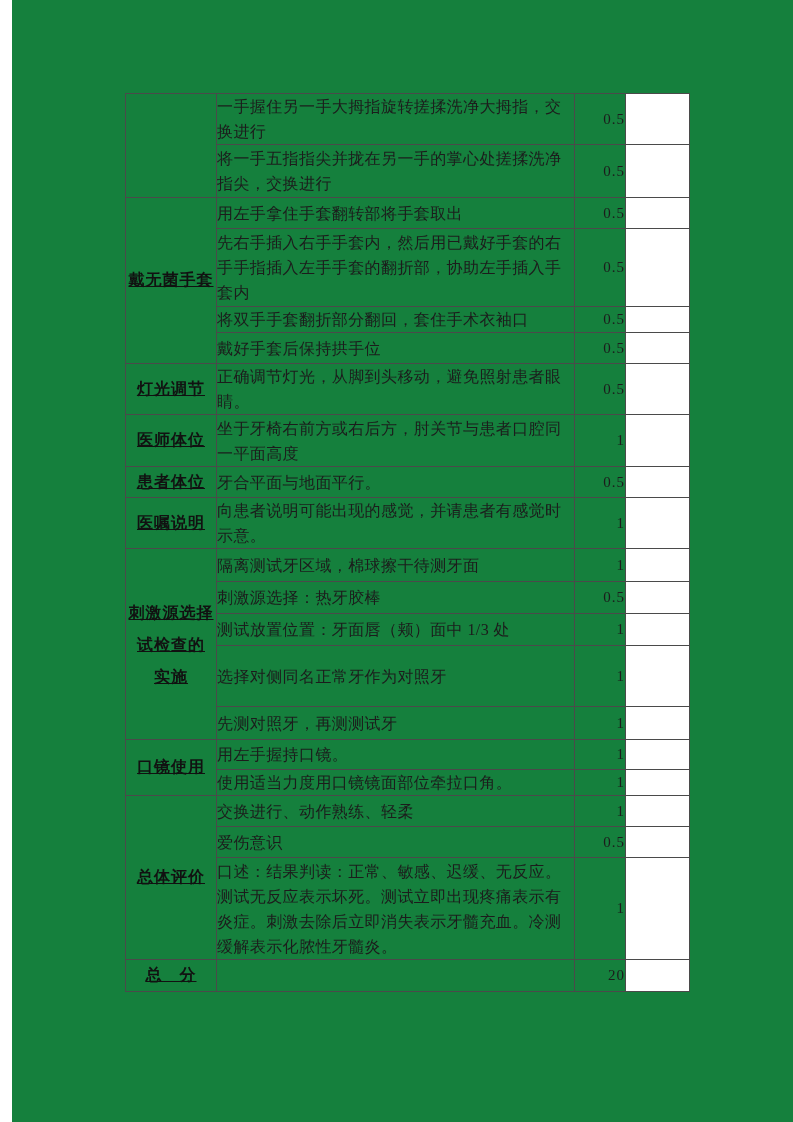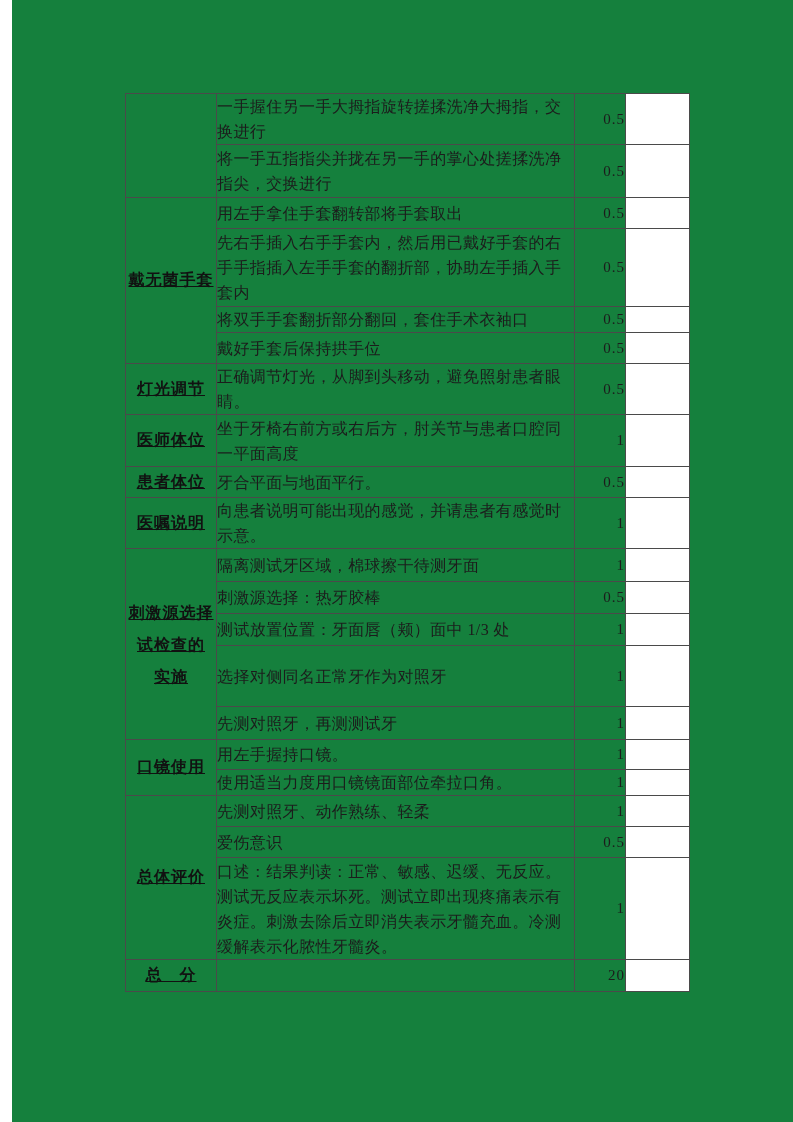--- a/index.html
+++ b/index.html
@@ -188,21 +188,21 @@
       <td class="blank"></td>
     </tr>
     <tr style="height:24px">
       <td class="desc">使用适当力度用口镜镜面部位牵拉口角。</td>
       <td class="score">1</td>
       <td class="blank"></td>
     </tr>
 
     <tr style="height:31px">
       <td class="cat" rowspan="3">总体评价</td>
-      <td class="desc">先测对照牙、动作熟练、轻柔</td>
+      <td class="desc">交换进行、动作熟练、轻柔</td>
       <td class="score">1</td>
       <td class="blank"></td>
     </tr>
     <tr style="height:31px">
       <td class="desc">爱伤意识</td>
       <td class="score">0.5</td>
       <td class="blank"></td>
     </tr>
     <tr style="height:102px">
       <td class="desc">口述：结果判读：正常、敏感、迟缓、无反应。测试无反应表示坏死。测试立即出现疼痛表示有炎症。刺激去除后立即消失表示牙髓充血。冷测缓解表示化脓性牙髓炎。</td>

